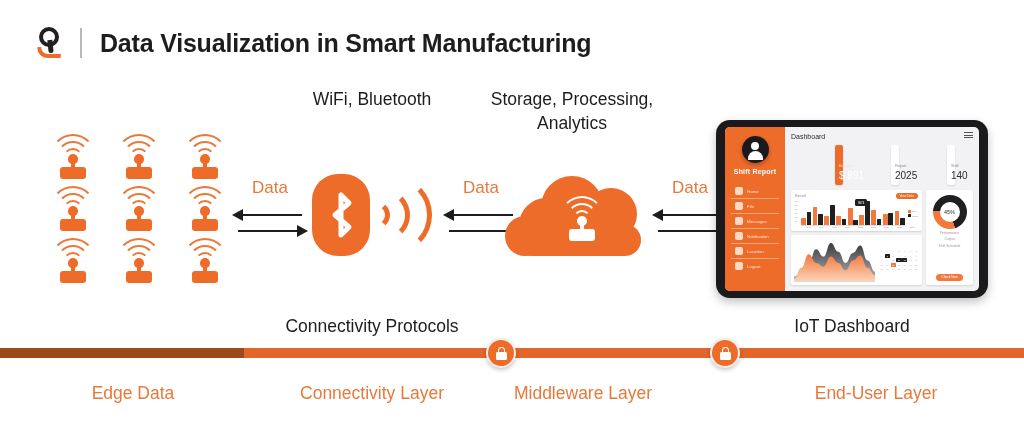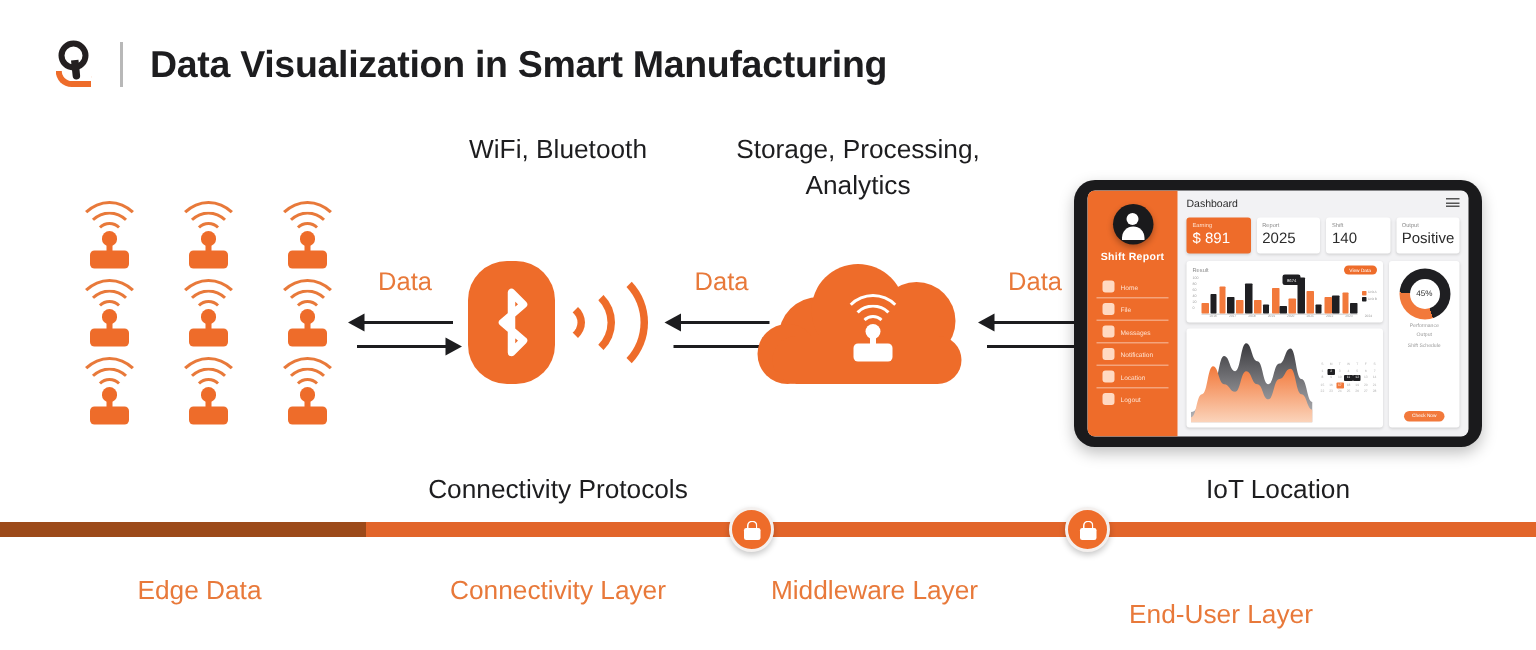--- a/index.html
+++ b/index.html
@@ -143,22 +143,22 @@
 
   
   #dash-main { flex: 1; padding: 5px 6px 6px; display: flex; flex-direction: column; min-width: 0; }
   #dash-topbar { display: flex; align-items: center; justify-content: space-between; margin-bottom: 5px; }
   #dash-title { font-size: 7px; color: #2b2b2b; }
   #hamburger { width: 9px; }
   #hamburger span { display: block; height: 1.1px; background: #555; margin-bottom: 1.6px; }
 
   #kpi-row { display: flex; gap: 4px; margin-bottom: 5px; }
   .kpi-card {
-    flex: 1; background: #fff; border-radius: 2px; padding: 3px 4px 4px;
-    box-shadow: 0 1px 2px rgba(0,0,0,0.13); min-width: 0;
+    flex: 1; background: #fff; border-radius: 2px; padding: 19px 4px 4px;
+    box-shadow: 0 1px 2px rgba(0,0,0,0.13); min-width: 0; margin-left: 44px;
   }
   .kpi-card.accent { background: #ee6c2a; }
   .kpi-label { font-size: 3.8px; color: #8a8a8a; margin-bottom: 2px; }
   .kpi-card.accent .kpi-label { color: #ffe0cd; }
   .kpi-value { font-size: 10px; color: #2b2b2b; white-space: nowrap; }
   .kpi-card.accent .kpi-value { color: #fff; }
 
   #panel-row { display: flex; gap: 4px; flex: 1; min-height: 0; }
   #panel-left { flex: 1; display: flex; flex-direction: column; gap: 4px; min-width: 0; }
   #panel-right {
@@ -233,21 +233,21 @@
   .lock-glyph .shackle {
     position: absolute; left: 50%; top: 0; width: 7px; height: 7px; margin-left: -3.5px;
     border: 1.8px solid #fff; border-bottom: none; border-radius: 4px 4px 0 0;
   }
   .lock-glyph .bodyb { position: absolute; left: 0; top: 5px; width: 11px; height: 8px; background: #fff; border-radius: 1.5px; }
 
   .layer-label { position: absolute; top: 383px; font-size: 17.5px; color: #e8793a; text-align: center; white-space: nowrap; }
   #lay-edge { left: 0; width: 266px; }
   #lay-conn { left: 246px; width: 252px; text-align: center; }
   #lay-mid { left: 470px; width: 226px; }
-  #lay-end { left: 688px; width: 252px; margin-top: 16px; }
+  #lay-end { left: 750px; width: 252px; }
 </style>
 </head>
 <body>
 
 <div id="stage">
 
   <div id="header">
     <div id="logo-mark">
       <div class="q-ring"></div>
         <div class="q-tail"></div>
@@ -616,21 +616,21 @@
             <div class="right-label">Shift Schedule</div>
             <div id="right-btn">Check Now</div>
           </div>
         </div>
 
       </div>
     </div>
   </div>
 
   <div class="node-caption" id="cap-connectivity">Connectivity Protocols</div>
-  <div class="node-caption" id="cap-dashboard">IoT Location</div>
+  <div class="node-caption" id="cap-dashboard">IoT Dashboard</div>
 
   <div id="layer-bar">
     <div class="seg-edge"></div>
     <div class="seg-rest"></div>
   </div>
   <div class="lock-badge" id="lock-1">
     <div class="lock-glyph">
         <div class="shackle"></div>
         <div class="bodyb"></div>
       </div>

